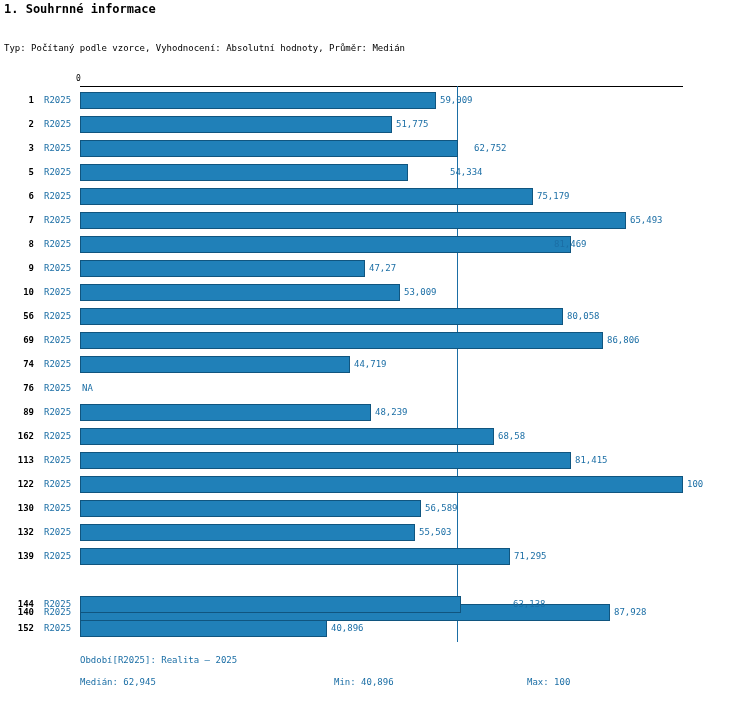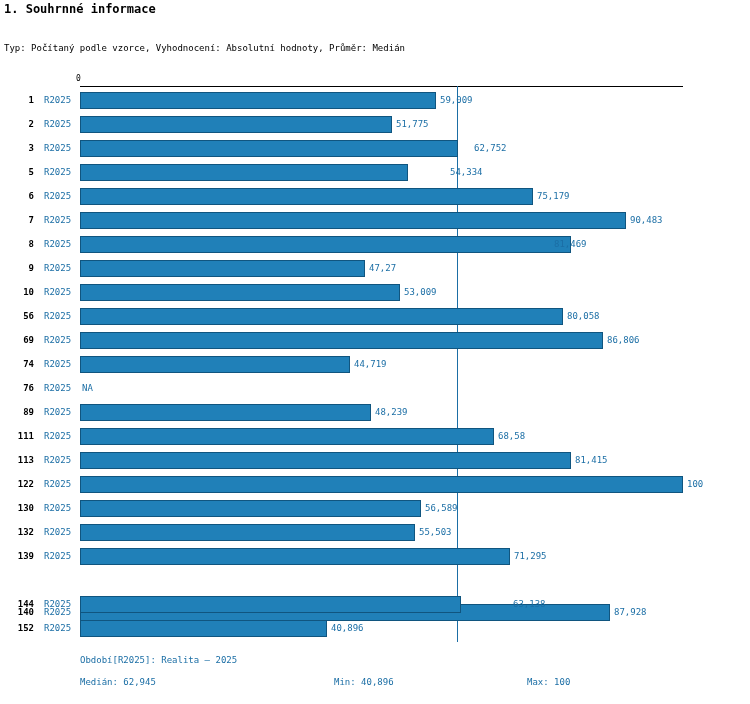--- a/index.html
+++ b/index.html
@@ -205,21 +205,21 @@
         <div class="bar-area">
           <div class="bar" style="width: 453px; background: rgb(32, 128, 184); border-color: rgb(16, 85, 127);"></div>
           <div class="bar-value" style="left: 457px;">75,179</div>
         </div>
       </div>
       <div class="row" style="top: 122px;">
         <div class="row-index">7</div>
         <div class="row-series">R2025</div>
         <div class="bar-area">
           <div class="bar" style="width: 546px; background: rgb(32, 128, 184); border-color: rgb(16, 85, 127);"></div>
-          <div class="bar-value" style="left: 550px;">90,483</div>
+          <div class="bar-value" style="left: 550px;">65,493</div>
         </div>
       </div>
       <div class="row" style="top: 146px;">
         <div class="row-index">8</div>
         <div class="row-series">R2025</div>
         <div class="bar-area">
           <div class="bar" style="width: 491px; background: rgb(32, 128, 184); border-color: rgb(16, 85, 127);"></div>
           <div class="bar-value" style="left: 474px;">81,469</div>
         </div>
       </div>
@@ -272,21 +272,21 @@
       </div>
       <div class="row" style="top: 314px;">
         <div class="row-index">89</div>
         <div class="row-series">R2025</div>
         <div class="bar-area">
           <div class="bar" style="width: 291px; background: rgb(32, 128, 184); border-color: rgb(16, 85, 127);"></div>
           <div class="bar-value" style="left: 295px;">48,239</div>
         </div>
       </div>
       <div class="row" style="top: 338px;">
-        <div class="row-index">111</div>
+        <div class="row-index">162</div>
         <div class="row-series">R2025</div>
         <div class="bar-area">
           <div class="bar" style="width: 414px; background: rgb(32, 128, 184); border-color: rgb(16, 85, 127);"></div>
           <div class="bar-value" style="left: 418px;">68,58</div>
         </div>
       </div>
       <div class="row" style="top: 362px;">
         <div class="row-index">113</div>
         <div class="row-series">R2025</div>
         <div class="bar-area">

